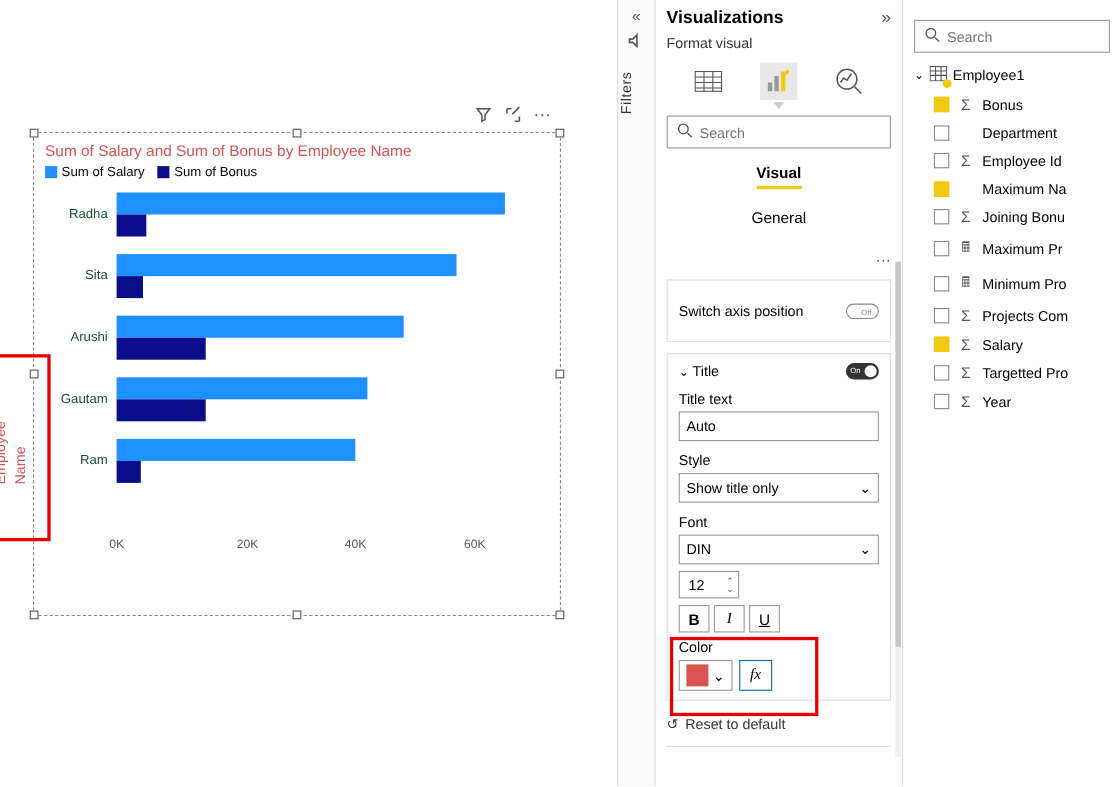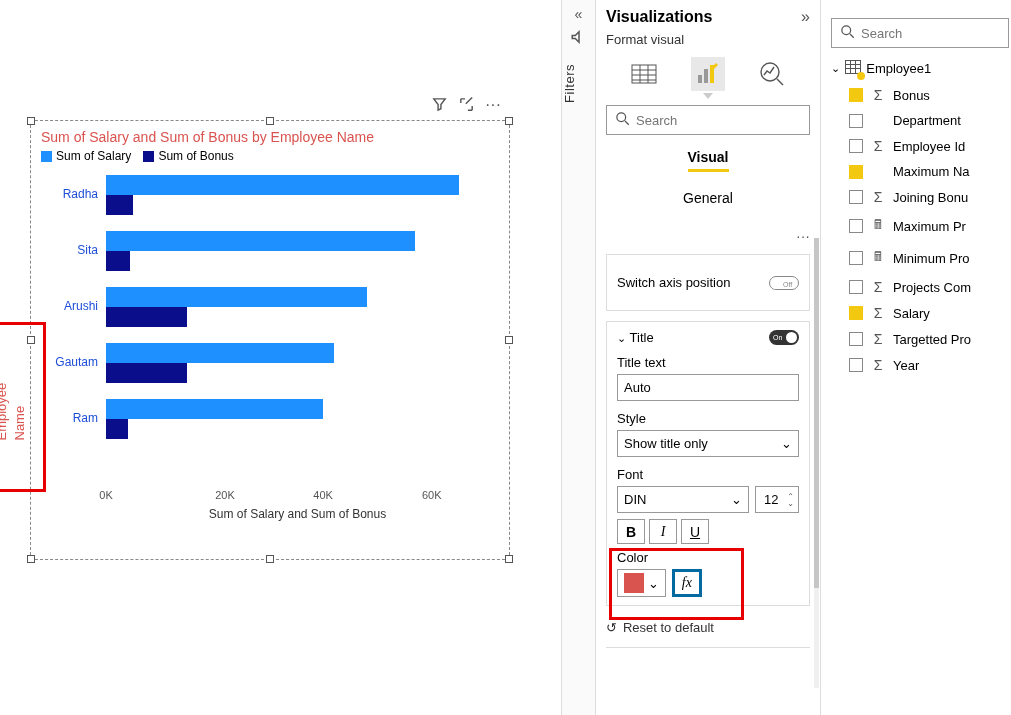--- a/index.html
+++ b/index.html
@@ -22,21 +22,21 @@
 .leg-salary .leg-swatch { background: #1e90ff; }
 .leg-bonus .leg-swatch { background: #0b0e8a; }
 
 .chart-body { position: relative; height: 320px; padding-left: 75px; padding-right: 20px; }
 .yaxis-label-wrap { position: absolute; left: -18px; top: 50%; transform: translateY(-50%) rotate(-90deg); transform-origin: center; }
 .yaxis-label { font-size: 13px; color: #d9534f; }
 .highlight-box { position: absolute; border: 3px solid #e80000; }
 .hb-axis { left: -40px; top: 153px; width: 55px; height: 170px; }
 
 .bar-group { height: 56px; position: relative; }
-.bar-label { position: absolute; left: -70px; width: 62px; text-align: right; font-size: 12px; color: #1d4ed8; top: 18px; }
+.bar-label { position: absolute; left: -70px; width: 62px; text-align: right; font-size: 12px; color: #14532d; top: 18px; }
 .bar { height: 20px; position: absolute; }
 .bar.salary { background: #1e90ff; top: 6px; }
 .bar.bonus  { background: #0b0e8a; top: 26px; }
 
 .xaxis { position: relative; height: 34px; padding-left: 75px; padding-right: 20px; }
 .xaxis-ticks { position: relative; height: 16px; }
 .xtick { position: absolute; font-size: 11px; color: #555; transform: translateX(-50%); }
 .xaxis-label { text-align: center; font-size: 12px; margin-top: 2px; color: #333; }
 
 
@@ -63,32 +63,32 @@
 .tabs { display: flex; gap: 18px; margin-top: 14px; font-size: 14px; align-items: center; flex-direction: column; }
 .tab { padding-bottom: 4px; cursor: pointer; }
 .tab.active { border-bottom: 3px solid #f2c811; font-weight: 600; }
 .tabs .dots { margin-left: auto; color: #555; cursor: pointer; }
 
 .setting-row { border: 1px solid #ddd; padding: 20px 10px; margin-top: 10px; font-size: 13px; display: flex; justify-content: space-between; align-items: flex-end; }
 .accordion { border: 1px solid #ddd; margin-top: 10px; padding: 8px 10px; font-size: 13px; }
 .acc-head { display: flex; justify-content: space-between; align-items: center; cursor: pointer; }
 .field-label { font-size: 13px; margin-top: 10px; }
 .text-input, .select-input { width: 100%; border: 1px solid #999; padding: 5px 6px; font-size: 13px; margin-top: 4px; display: flex; justify-content: space-between; align-items: center; cursor: pointer; }
-.font-row { display: flex; gap: 6px; margin-top: 4px; }
+.font-row { display: flex; gap: 6px; margin-top: 4px; flex-direction: column; }
 .font-row .sel { flex: 1; }
-.spinner { width: 44px; border: 1px solid #999; display: flex; justify-content: space-between; align-items: center; padding: 4px 4px 4px 8px; font-size: 13px; }
+.spinner { width: 55px; border: 1px solid #999; display: flex; justify-content: space-between; align-items: center; padding: 4px 4px 4px 8px; font-size: 13px; }
 .spin-btns { display: flex; flex-direction: column; font-size: 8px; line-height: 7px; color: #555; }
 .biu { display: flex; gap: 4px; margin-top: 6px; }
 .biu button { width: 28px; height: 25px; border: 1px solid #999; background: #fff; cursor: pointer; font-size: 14px; }
 .biu .b { font-weight: bold; } .biu .i { font-style: italic; font-family: serif; } .biu .u { text-decoration: underline; }
 .color-row { margin-top: 6px; }
 .color-picker { display: flex; gap: 6px; margin-top: 4px; }
 .swatch-btn { display: flex; align-items: center; gap: 4px; border: 1px solid #999; padding: 3px 6px; cursor: pointer; }
 .swatch { width: 20px; height: 20px; background: #d9534f; }
-.fx-btn { border: 3px solid #0369a1; width: 30px; display: flex; align-items: center; justify-content: center; cursor: pointer; font-style: italic; font-family: serif; font-size: 14px; }
+.fx-btn { border: 1px solid #0369a1; width: 30px; display: flex; align-items: center; justify-content: center; cursor: pointer; font-style: italic; font-family: serif; font-size: 14px; }
 .divider { border-top: 1px solid #ddd; margin-top: 12px; }
 .reset-row { display: flex; align-items: center; gap: 6px; margin-top: 14px; font-size: 13px; color: #333; cursor: pointer; }
 .toggle { width: 30px; height: 15px; border-radius: 8px; background: #333; position: relative; display: inline-block; font-size: 7px; color: #fff; line-height: 15px; padding-left: 4px; }
 .toggle::after { content:""; width: 11px; height: 11px; background: #fff; border-radius: 50%; position: absolute; right: 2px; top: 2px; }
 .toggle.off { background: #fff; border: 1px solid #888; width: 30px; height: 14px; color: #888; padding-left: 13px; }
 .toggle.off::after { left: 1px; top: 1px; right: auto; }
 .hb-color { position: absolute; border: 3px solid #e80000; width: 135px; height: 72px; }
 
 
 .fields-pane { width: 190px; padding: 8px 0 8px 10px; overflow: hidden; }
@@ -167,21 +167,20 @@
           <div class="bar bonus" style="width: 21.7143px; left: 0px;"></div>
         </div>
       </div>
     <div class="xaxis">
       <div class="xaxis-ticks" id="xaxis-ticks">
           <span class="xtick" style="left: 0px;">0K</span>
           <span class="xtick" style="left: 119px;">20K</span>
           <span class="xtick" style="left: 217.143px;">40K</span>
           <span class="xtick" style="left: 325.714px;">60K</span>
         </div>
-      <div class="xaxis-label">Sum of Salary and Sum of Bonus</div>
     </div>
   </div>
 </div>
 
 <div class="filters-pane">
   <div class="chevs">«</div>
   <div class="fcog">
     <svg width="18" height="18" viewBox="0 0 24 24" fill="none" stroke="#555" stroke-width="2">
         <path d="M3 10v4h4l5 5V5l-5 5H3z"></path>
       </svg>

